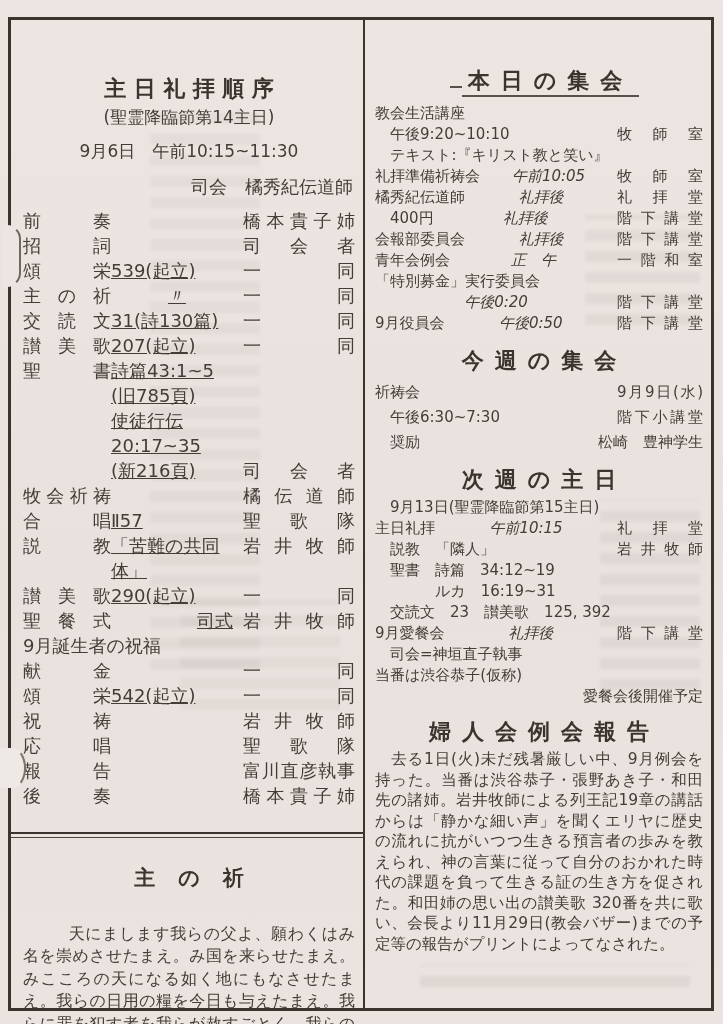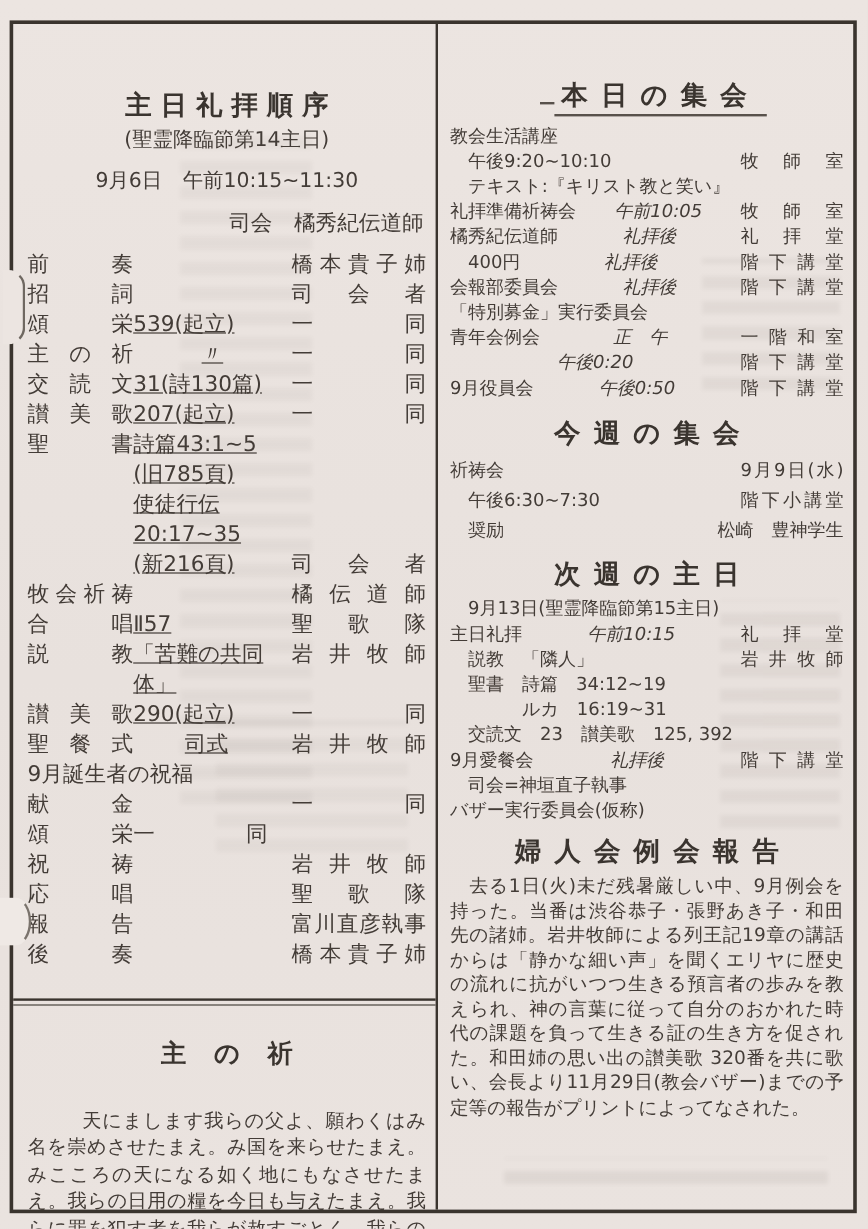--- a/index.html
+++ b/index.html
@@ -33,21 +33,21 @@
   .h-sub{text-align:center;font-size:17px;line-height:26px;}
   .h-date{text-align:center;font-size:17px;line-height:26px;margin-top:8px;}
   .mc-line{text-align:right;font-size:18px;line-height:26px;margin-top:10px;padding-right:2px;}
 
   
   .program{margin-top:8px;font-size:18px;}
   .prow{display:flex;line-height:25px;}
   .plab{width:88px;flex:none;text-align-last:justify;text-justify:inter-character;}
   .pval{flex:1;min-width:0;white-space:pre-wrap;text-decoration:underline;}
   .pval.center{text-align:center;}
-  .pval.right{text-align:center;padding-right:10px;}
+  .pval.right{text-align:right;padding-right:10px;}
   .pwho{width:112px;flex:none;text-align-last:justify;text-justify:inter-character;}
   .prow.wide .plab{width:auto;flex:1;text-align-last:auto;}
 
   
   .dsep{
     margin:24px -8px 0 -12px;height:3px;
     border-top:2px solid #3a342e;border-bottom:1px solid #4a443e;
   }
 
   
@@ -203,20 +203,21 @@
       <div class="prow wide">
           <span class="plab">9月誕生者の祝福</span>
         </div>
       <div class="prow">
           <span class="plab">献金</span>
           <span class="pval"></span>
           <span class="pwho">一同</span>
         </div>
       <div class="prow">
           <span class="plab">頌栄</span>
+          <span class="pval">542(起立)</span>
           <span class="pwho">一同</span>
         </div>
       <div class="prow">
           <span class="plab">祝祷</span>
           <span class="pval"></span>
           <span class="pwho">岩井牧師</span>
         </div>
       <div class="prow">
           <span class="plab">応唱</span>
           <span class="pval"></span>
@@ -278,28 +279,28 @@
           <span class="rl">　400円</span>
           <span class="rm">礼拝後</span>
           <span class="rr">階下講堂</span>
         </div>
       <div class="rrow">
           <span class="rl">会報部委員会</span>
           <span class="rm">礼拝後</span>
           <span class="rr">階下講堂</span>
         </div>
       <div class="rrow">
-          <span class="rl">「特別募金」実行委員会</span>
-          <span class="rm"></span>
-          <span class="rr"></span>
-        </div>
-      <div class="rrow">
           <span class="rl">青年会例会</span>
           <span class="rm">正　午</span>
           <span class="rr">一階和室</span>
+        </div>
+      <div class="rrow">
+          <span class="rl">「特別募金」実行委員会</span>
+          <span class="rm"></span>
+          <span class="rr"></span>
         </div>
       <div class="rrow">
           <span class="rl"></span>
           <span class="rm">午後0:20</span>
           <span class="rr">階下講堂</span>
         </div>
       <div class="rrow">
           <span class="rl">9月役員会</span>
           <span class="rm">午後0:50</span>
           <span class="rr">階下講堂</span>
@@ -361,23 +362,28 @@
           <span class="rl">9月愛餐会</span>
           <span class="rm">礼拝後</span>
           <span class="rr">階下講堂</span>
         </div>
       <div class="rrow">
           <span class="rl">　司会=神垣直子執事</span>
           <span class="rm"></span>
           <span class="rr"></span>
         </div>
       <div class="rrow">
-          <span class="rl">バザー実行委員会(仮称)</span>
-          <span class="rm"></span>
-          <span class="rr"></span>
+          <span class="rl">当番は渋谷恭子(仮称)</span>
+          <span class="rm"></span>
+          <span class="rr"></span>
+        </div>
+      <div class="rrow">
+          <span class="rl"></span>
+          <span class="rm"></span>
+          <span class="rr">愛餐会後開催予定</span>
         </div>
     </div>
 
     <div class="h-sec mt-report"><span class="tx">婦人会例会報告</span></div>
     <div class="report-body">　去る1日(火)未だ残暑厳しい中、9月例会を持った。当番は渋谷恭子・張野あき子・和田　先の諸姉。岩井牧師による列王記19章の講話からは「静かな細い声」を聞くエリヤに歴史の流れに抗がいつつ生きる預言者の歩みを教えられ、神の言葉に従って自分のおかれた時代の課題を負って生きる証の生き方を促された。和田姉の思い出の讃美歌 320番を共に歌い、会長より11月29日(教会バザー)までの予定等の報告がプリントによってなされた。</div>
   </div>
 </div>
 
 <div class="mark mark-top"></div>
 <div class="mark mark-bottom"></div>

